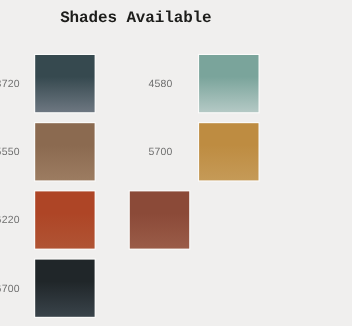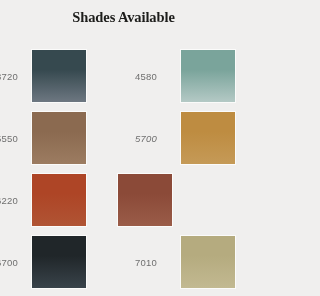--- a/index.html
+++ b/index.html
@@ -27,21 +27,21 @@
   .panel-title {
     position: absolute;
     top: 9px;
     left: 0;
     width: 247px;
     text-align: center;
     font-size: 14.5px;
     font-weight: bold;
     color: #1d1d1b;
     letter-spacing: -0.1px;
-    font-family: Liberation Serif, serif;
+    font-family: Liberation Mono, monospace;
   }
 
   .shade-grid {
     position: absolute;
     top: 45px;
     left: 0;
     width: 247px;
     display: grid;
     grid-template-columns: 117px 130px;
     grid-auto-rows: 62px;
@@ -123,21 +123,21 @@
     </div>
 
     <div class="shade-cell col-left">
       <span class="shade-label" style="color: rgb(111, 111, 111);">5550</span>
       <span class="swatch-frame">
         <span class="swatch" style="background: linear-gradient(rgb(139, 106, 80) 0%, rgb(139, 106, 80) 38%, rgb(156, 124, 97) 100%);"></span>
       </span>
     </div>
 
     <div class="shade-cell col-right">
-      <span class="shade-label" style="color: rgb(111, 111, 111); font-style: italic;">5700</span>
+      <span class="shade-label" style="color: rgb(111, 111, 111);">5700</span>
       <span class="swatch-frame">
         <span class="swatch" style="background: linear-gradient(rgb(190, 140, 65) 0%, rgb(190, 140, 65) 38%, rgb(197, 154, 87) 100%);"></span>
       </span>
     </div>
 
     <div class="shade-cell col-left">
       <span class="shade-label" style="color: rgb(111, 111, 111);">6220</span>
       <span class="swatch-frame">
         <span class="swatch" style="background: linear-gradient(rgb(174, 69, 38) 0%, rgb(174, 69, 38) 38%, rgb(176, 84, 52) 100%);"></span>
       </span>
@@ -149,21 +149,15 @@
       </span>
     </div>
 
     <div class="shade-cell col-left">
       <span class="shade-label" style="color: rgb(111, 111, 111);">6700</span>
       <span class="swatch-frame">
         <span class="swatch" style="background: linear-gradient(rgb(32, 38, 41) 0%, rgb(32, 38, 41) 38%, rgb(57, 67, 74) 100%);"></span>
       </span>
     </div>
 
-    <div class="shade-cell col-right">
-      <span class="shade-label" style="color: rgb(111, 111, 111);">7010</span>
-      <span class="swatch-frame">
-        <span class="swatch" style="background: linear-gradient(rgb(181, 171, 127) 0%, rgb(181, 171, 127) 38%, rgb(194, 185, 145) 100%);"></span>
-      </span>
-    </div>
 
   </div>
 </div>
 
 </body></html>

